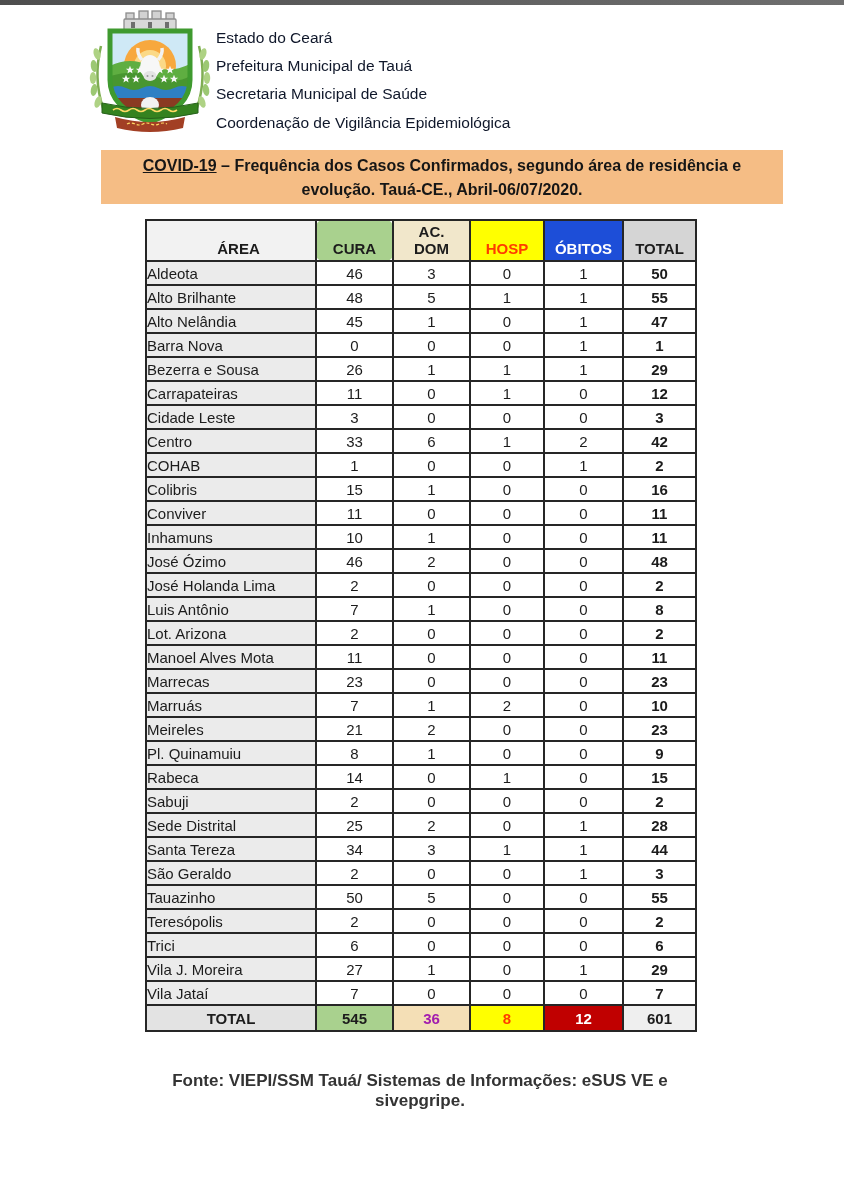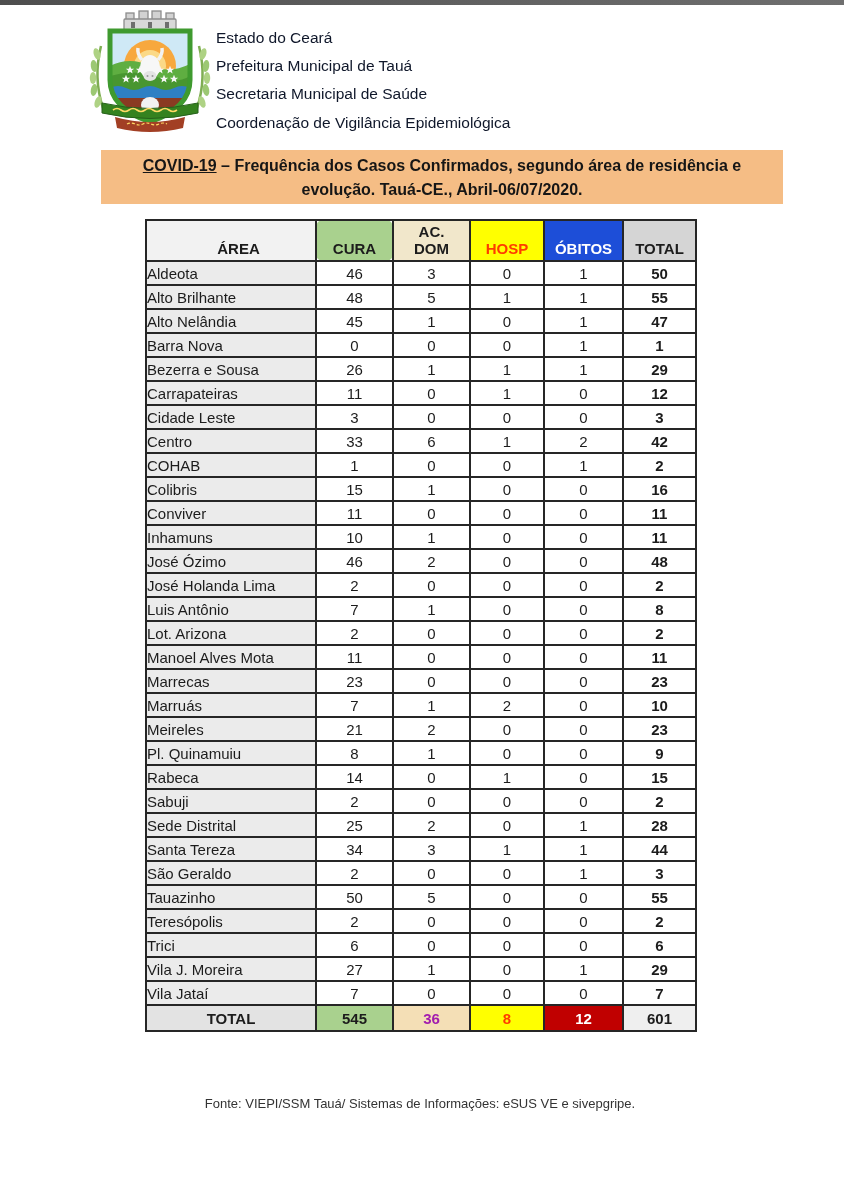--- a/index.html
+++ b/index.html
@@ -24,22 +24,22 @@
   table.cases tbody td.col-area{text-align:left;background:#ebebeb;padding-left:0;}
   table.cases tbody td.col-total{font-weight:700;}
   table.cases tr.total-row td{height:24px;font-weight:700;}
   table.cases td.total-label{background:#e3e3e3;text-align:center;padding-left:5px;}
   .col-area{width:170px;}
   .col-cura{width:77px;}
   .col-acdom{width:77px;}
   .col-hosp{width:74px;}
   .col-obitos{width:79px;}
   .col-total{width:73px;}
-  .footer{position:absolute;left:145px;top:1096px;width:550px;text-align:center;
-        font-size:13px;color:#333333;}
+  .footer{position:absolute;left:145px;top:1071px;width:550px;text-align:center;
+        font-size:17px;color:#333333;font-weight:bold;}
 </style>
 </head>
 <body>
 
 <div class="page">
 
   <div class="top-scan-bar"></div>
 
   <div class="logo">
     <svg viewBox="0 0 130 124" width="130" height="124">

